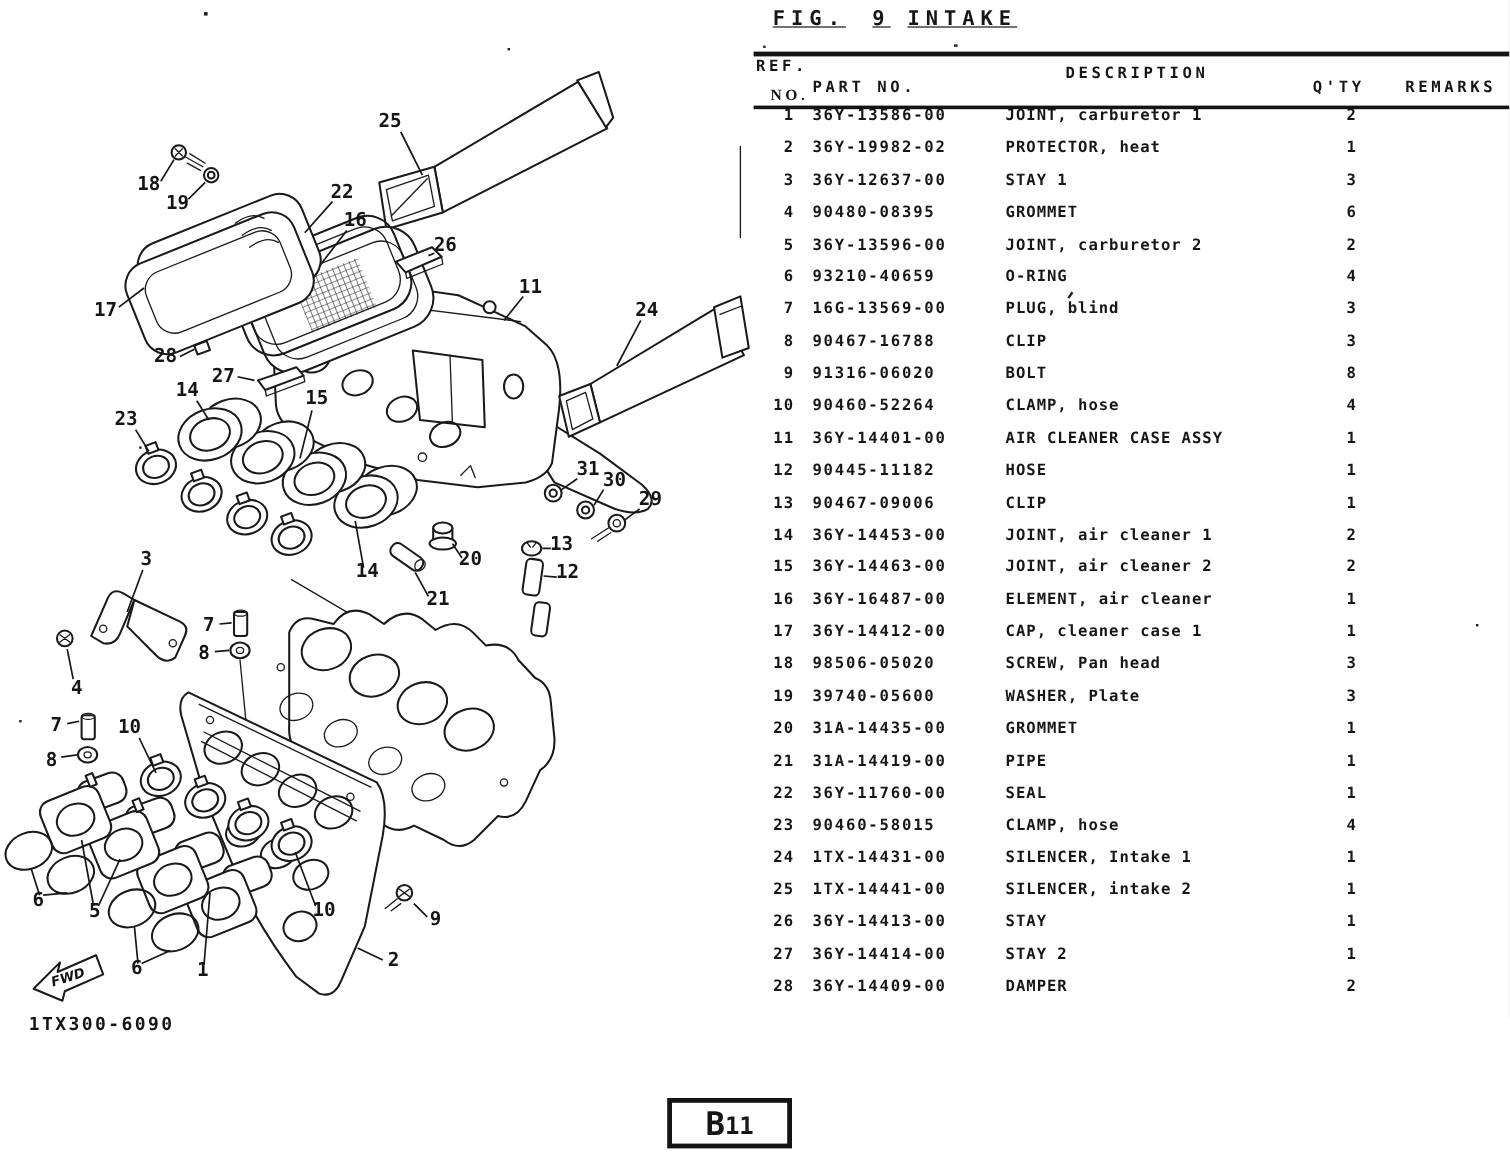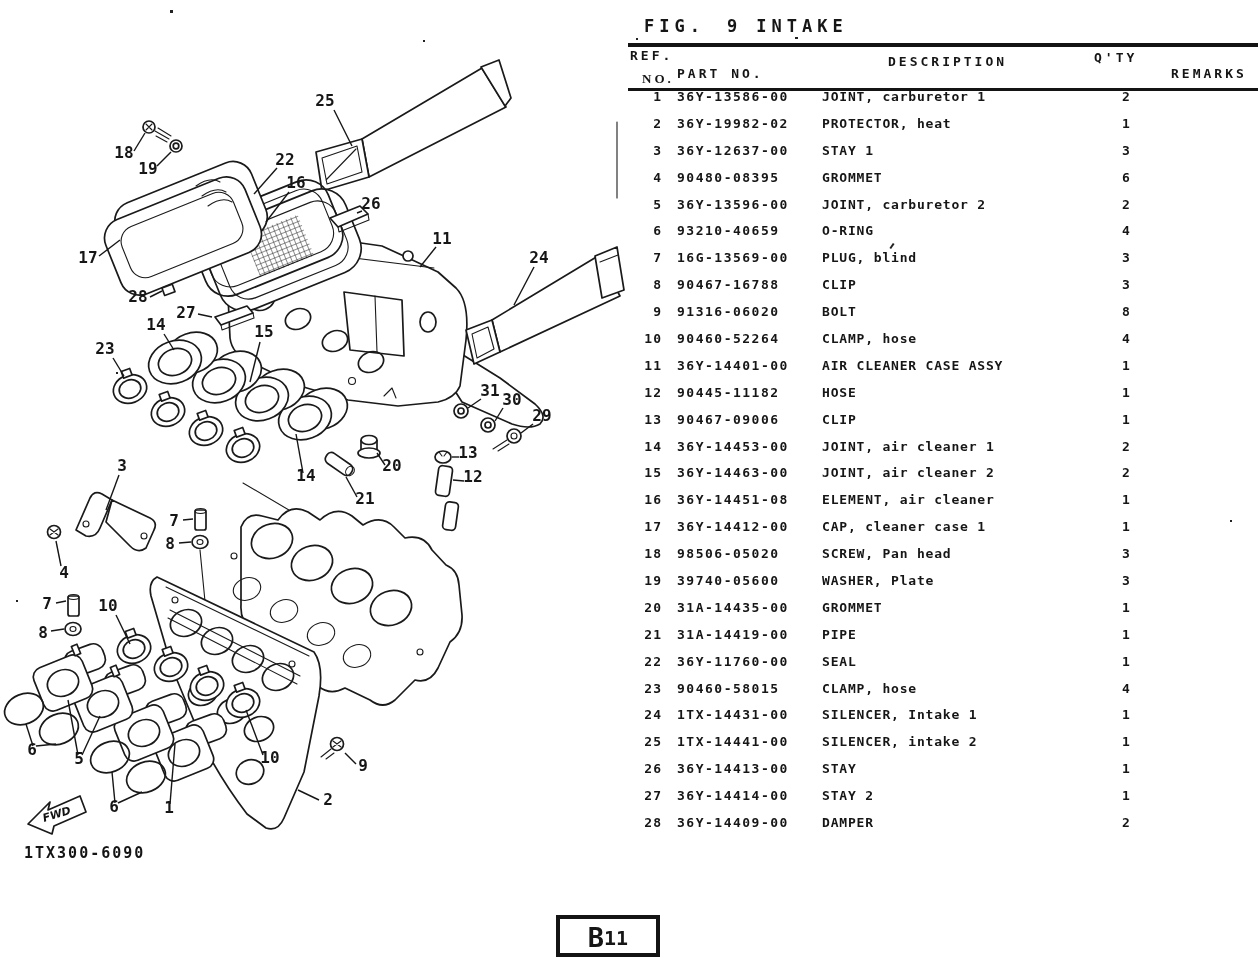--- a/index.html
+++ b/index.html
@@ -1,39 +1,39 @@
 <!DOCTYPE html>
 <html><head>
 <meta charset="utf-8">
 <style>
   html,body{margin:0;padding:0;background:#e8e8e8;}
   .page{position:relative;width:1258px;height:971px;background:#ffffff;overflow:hidden;
         font-family:"DejaVu Sans Mono",monospace;color:#161616;}
   
   .right-pane{position:absolute;left:628px;top:0;width:630px;height:971px;}
-  .fig-title{position:absolute;left:16px;top:16px;font:700 17px "DejaVu Sans Mono",monospace;
-             letter-spacing:5px;white-space:nowrap;}
+  .fig-title{position:absolute;left:16px;top:6px;font:700 17px "DejaVu Sans Mono",monospace;
+             letter-spacing:5px;white-space:nowrap;text-decoration:underline;}
   .fig-title .num{margin:0 14px 0 22px;}
   .rule{position:absolute;left:0;width:630px;background:#141414;}
   .rule-top{top:43px;height:4px;}
   .rule-mid{top:88px;height:3px;}
   .thead{position:absolute;top:0;left:0;width:630px;font:700 13px "DejaVu Sans Mono",monospace;
          letter-spacing:3px;}
   .h-ref{position:absolute;left:2px;top:48px;}
   .h-ref div:last-child{margin-left:12px;margin-top:8px;font-family:Liberation Serif, serif;}
   .h-part{position:absolute;left:49px;top:66px;}
   .h-desc{position:absolute;left:260px;top:54px;}
-  .h-qty{position:absolute;left:466px;top:50px;}
+  .h-qty{position:absolute;left:466px;top:66px;}
   .h-rem{position:absolute;left:543px;top:66px;}
   .tbody{position:absolute;left:0;top:89px;width:630px;}
   .trow{position:relative;height:26.9px;line-height:26.9px;
         font:700 13px "DejaVu Sans Mono",monospace;white-space:nowrap;}
   .c-ref{position:absolute;left:0;width:34px;text-align:right;letter-spacing:1px;}
   .c-part{position:absolute;left:49px;letter-spacing:1.5px;}
-  .c-desc{position:absolute;left:194px;letter-spacing:0.8px;}
+  .c-desc{position:absolute;left:210px;letter-spacing:0.8px;}
   .c-qty{position:absolute;left:478px;width:40px;text-align:center;}
   .c-rem{position:absolute;left:545px;}
   
   .page-marker{position:absolute;left:556px;top:915px;width:96px;height:34px;border:4px solid #141414;
                display:flex;align-items:flex-end;justify-content:center;background:#fff;}
   .page-marker .big{font:700 27px "DejaVu Sans Mono",monospace;line-height:30px;}
   .page-marker .small{font:700 20px "DejaVu Sans Mono",monospace;line-height:29px;}
   
   svg .ln{fill:none;stroke:#1a1a1a;stroke-width:1.7;stroke-linejoin:round;stroke-linecap:round;}
   svg .wh{fill:#ffffff;stroke:#1a1a1a;stroke-width:1.7;stroke-linejoin:round;}
@@ -515,21 +515,21 @@
         </div>
         <div class="trow">
           <span class="c-ref">15</span>
           <span class="c-part">36Y-14463-00</span>
           <span class="c-desc">JOINT, air cleaner 2</span>
           <span class="c-qty">2</span>
           <span class="c-rem"></span>
         </div>
         <div class="trow">
           <span class="c-ref">16</span>
-          <span class="c-part">36Y-14451-08</span>
+          <span class="c-part">36Y-16487-00</span>
           <span class="c-desc">ELEMENT, air cleaner</span>
           <span class="c-qty">1</span>
           <span class="c-rem"></span>
         </div>
         <div class="trow">
           <span class="c-ref">17</span>
           <span class="c-part">36Y-14412-00</span>
           <span class="c-desc">CAP, cleaner case 1</span>
           <span class="c-qty">1</span>
           <span class="c-rem"></span>

